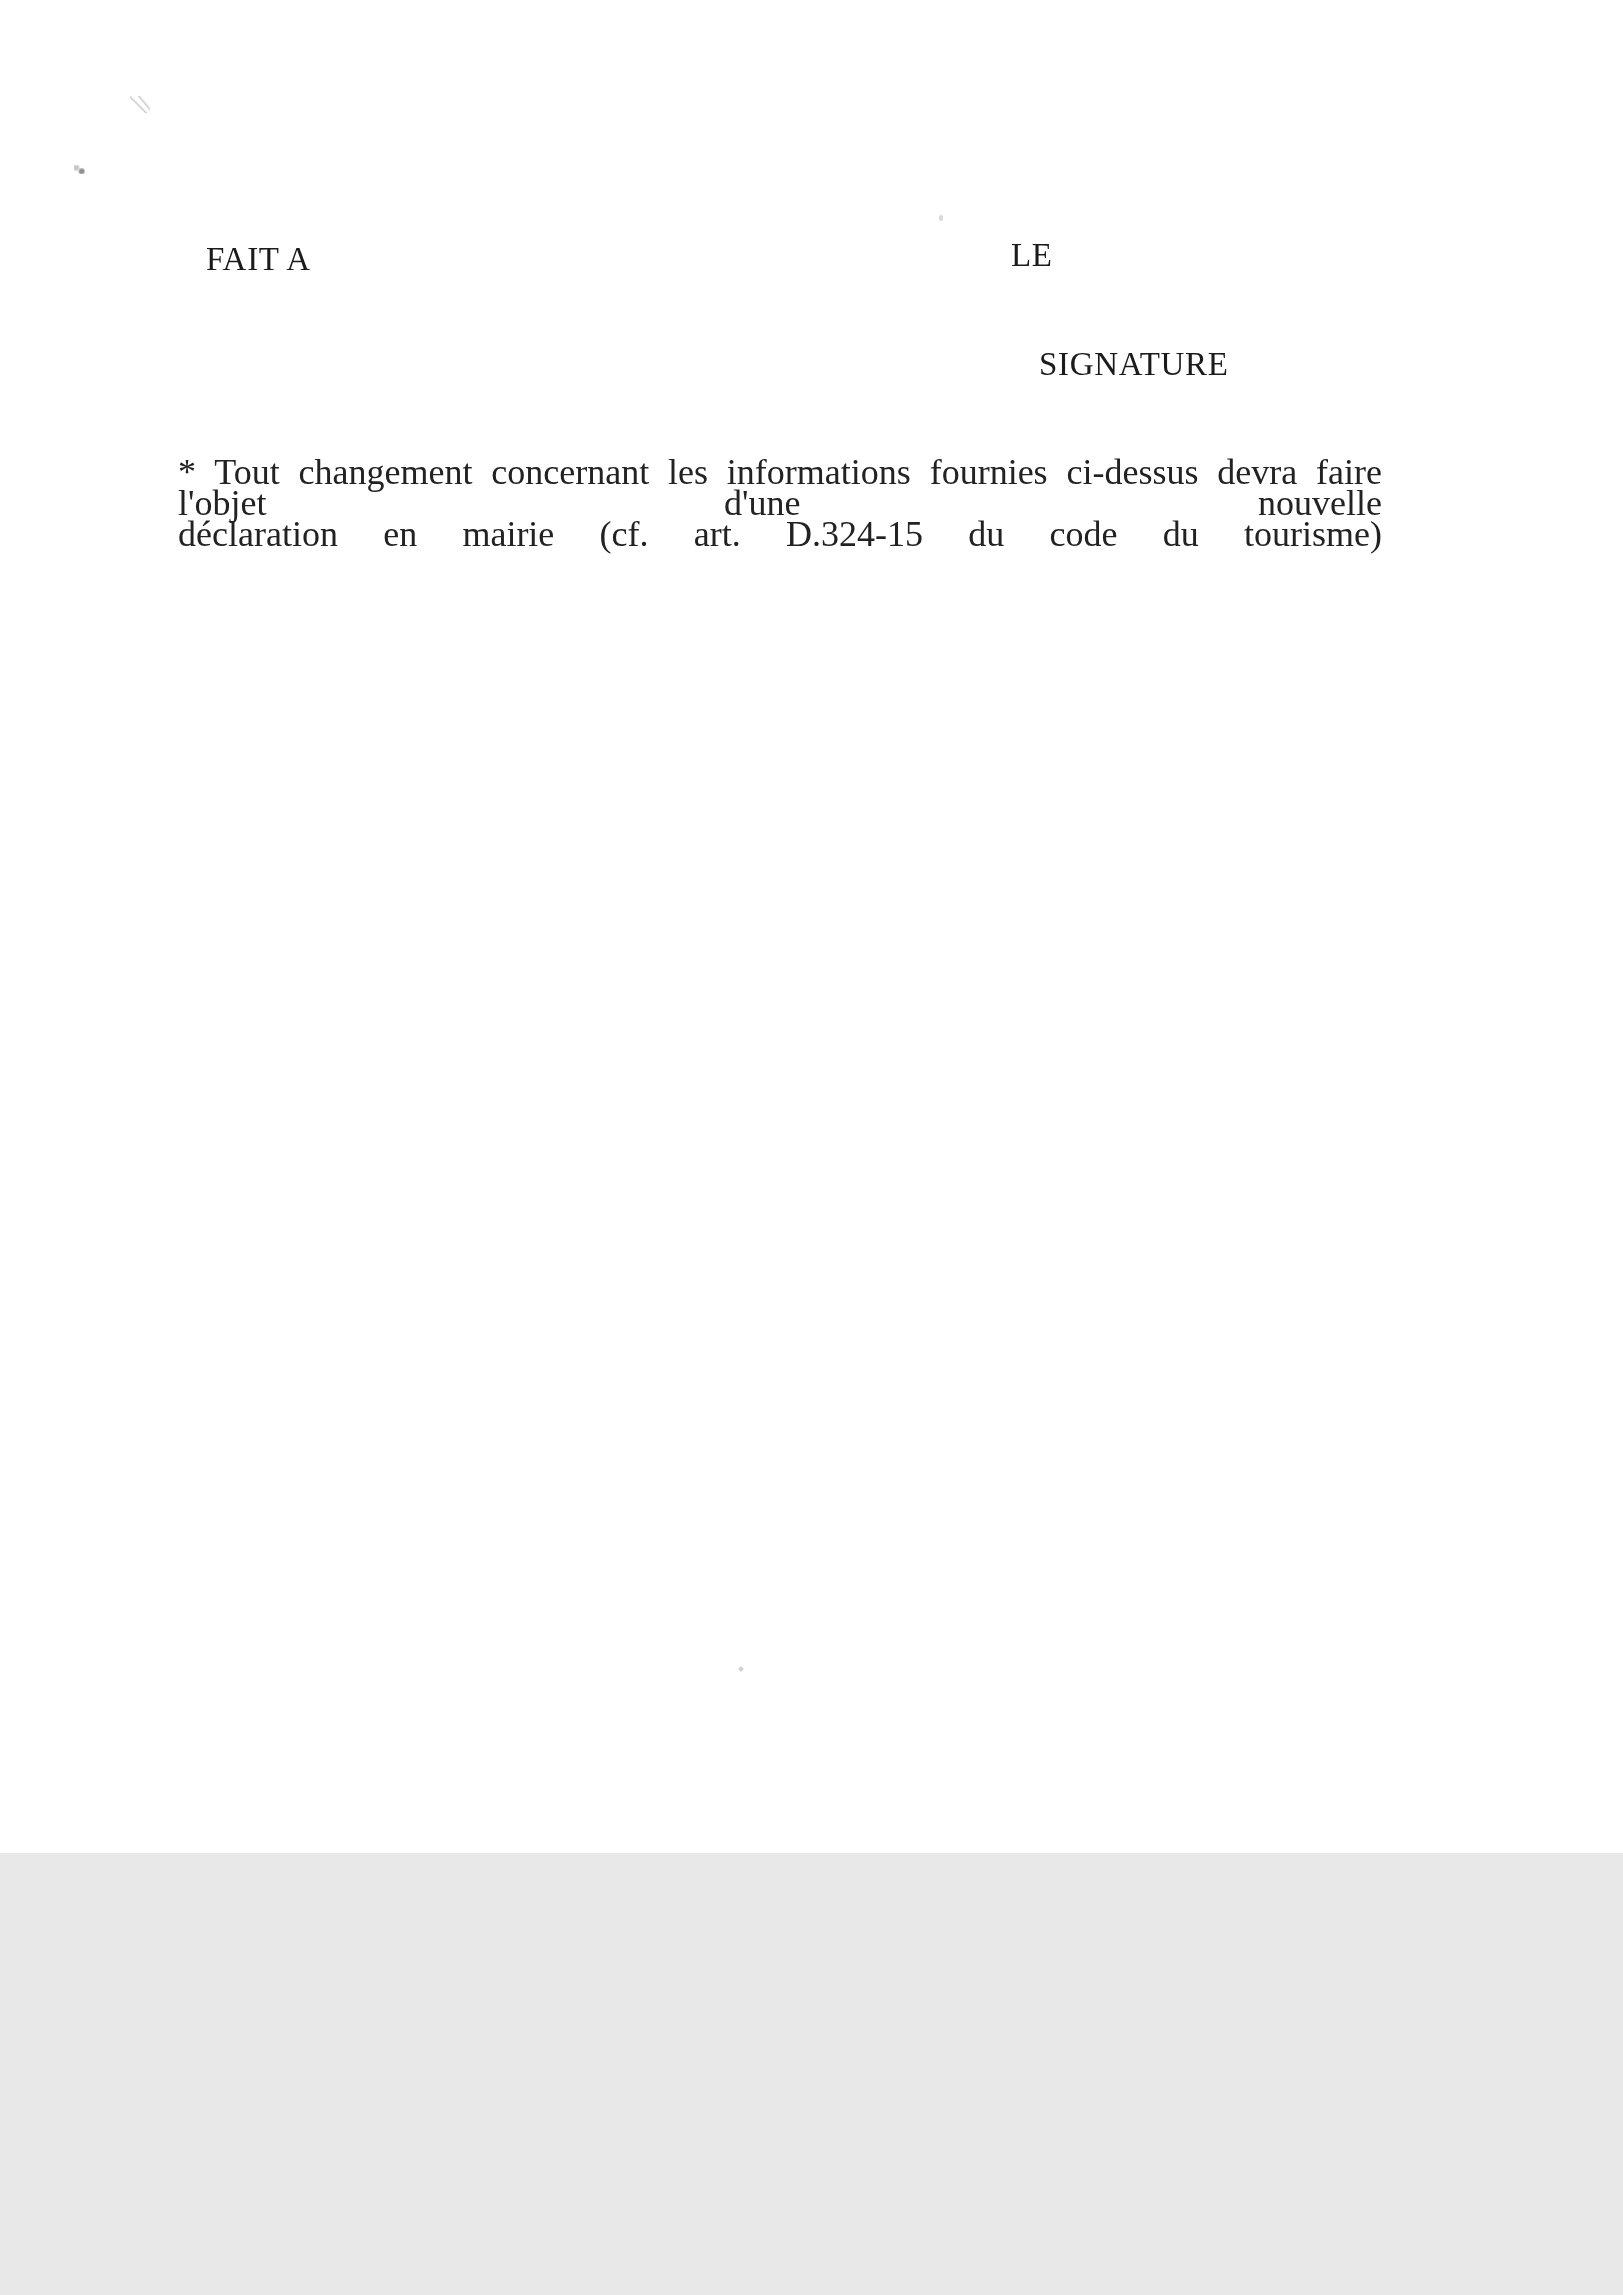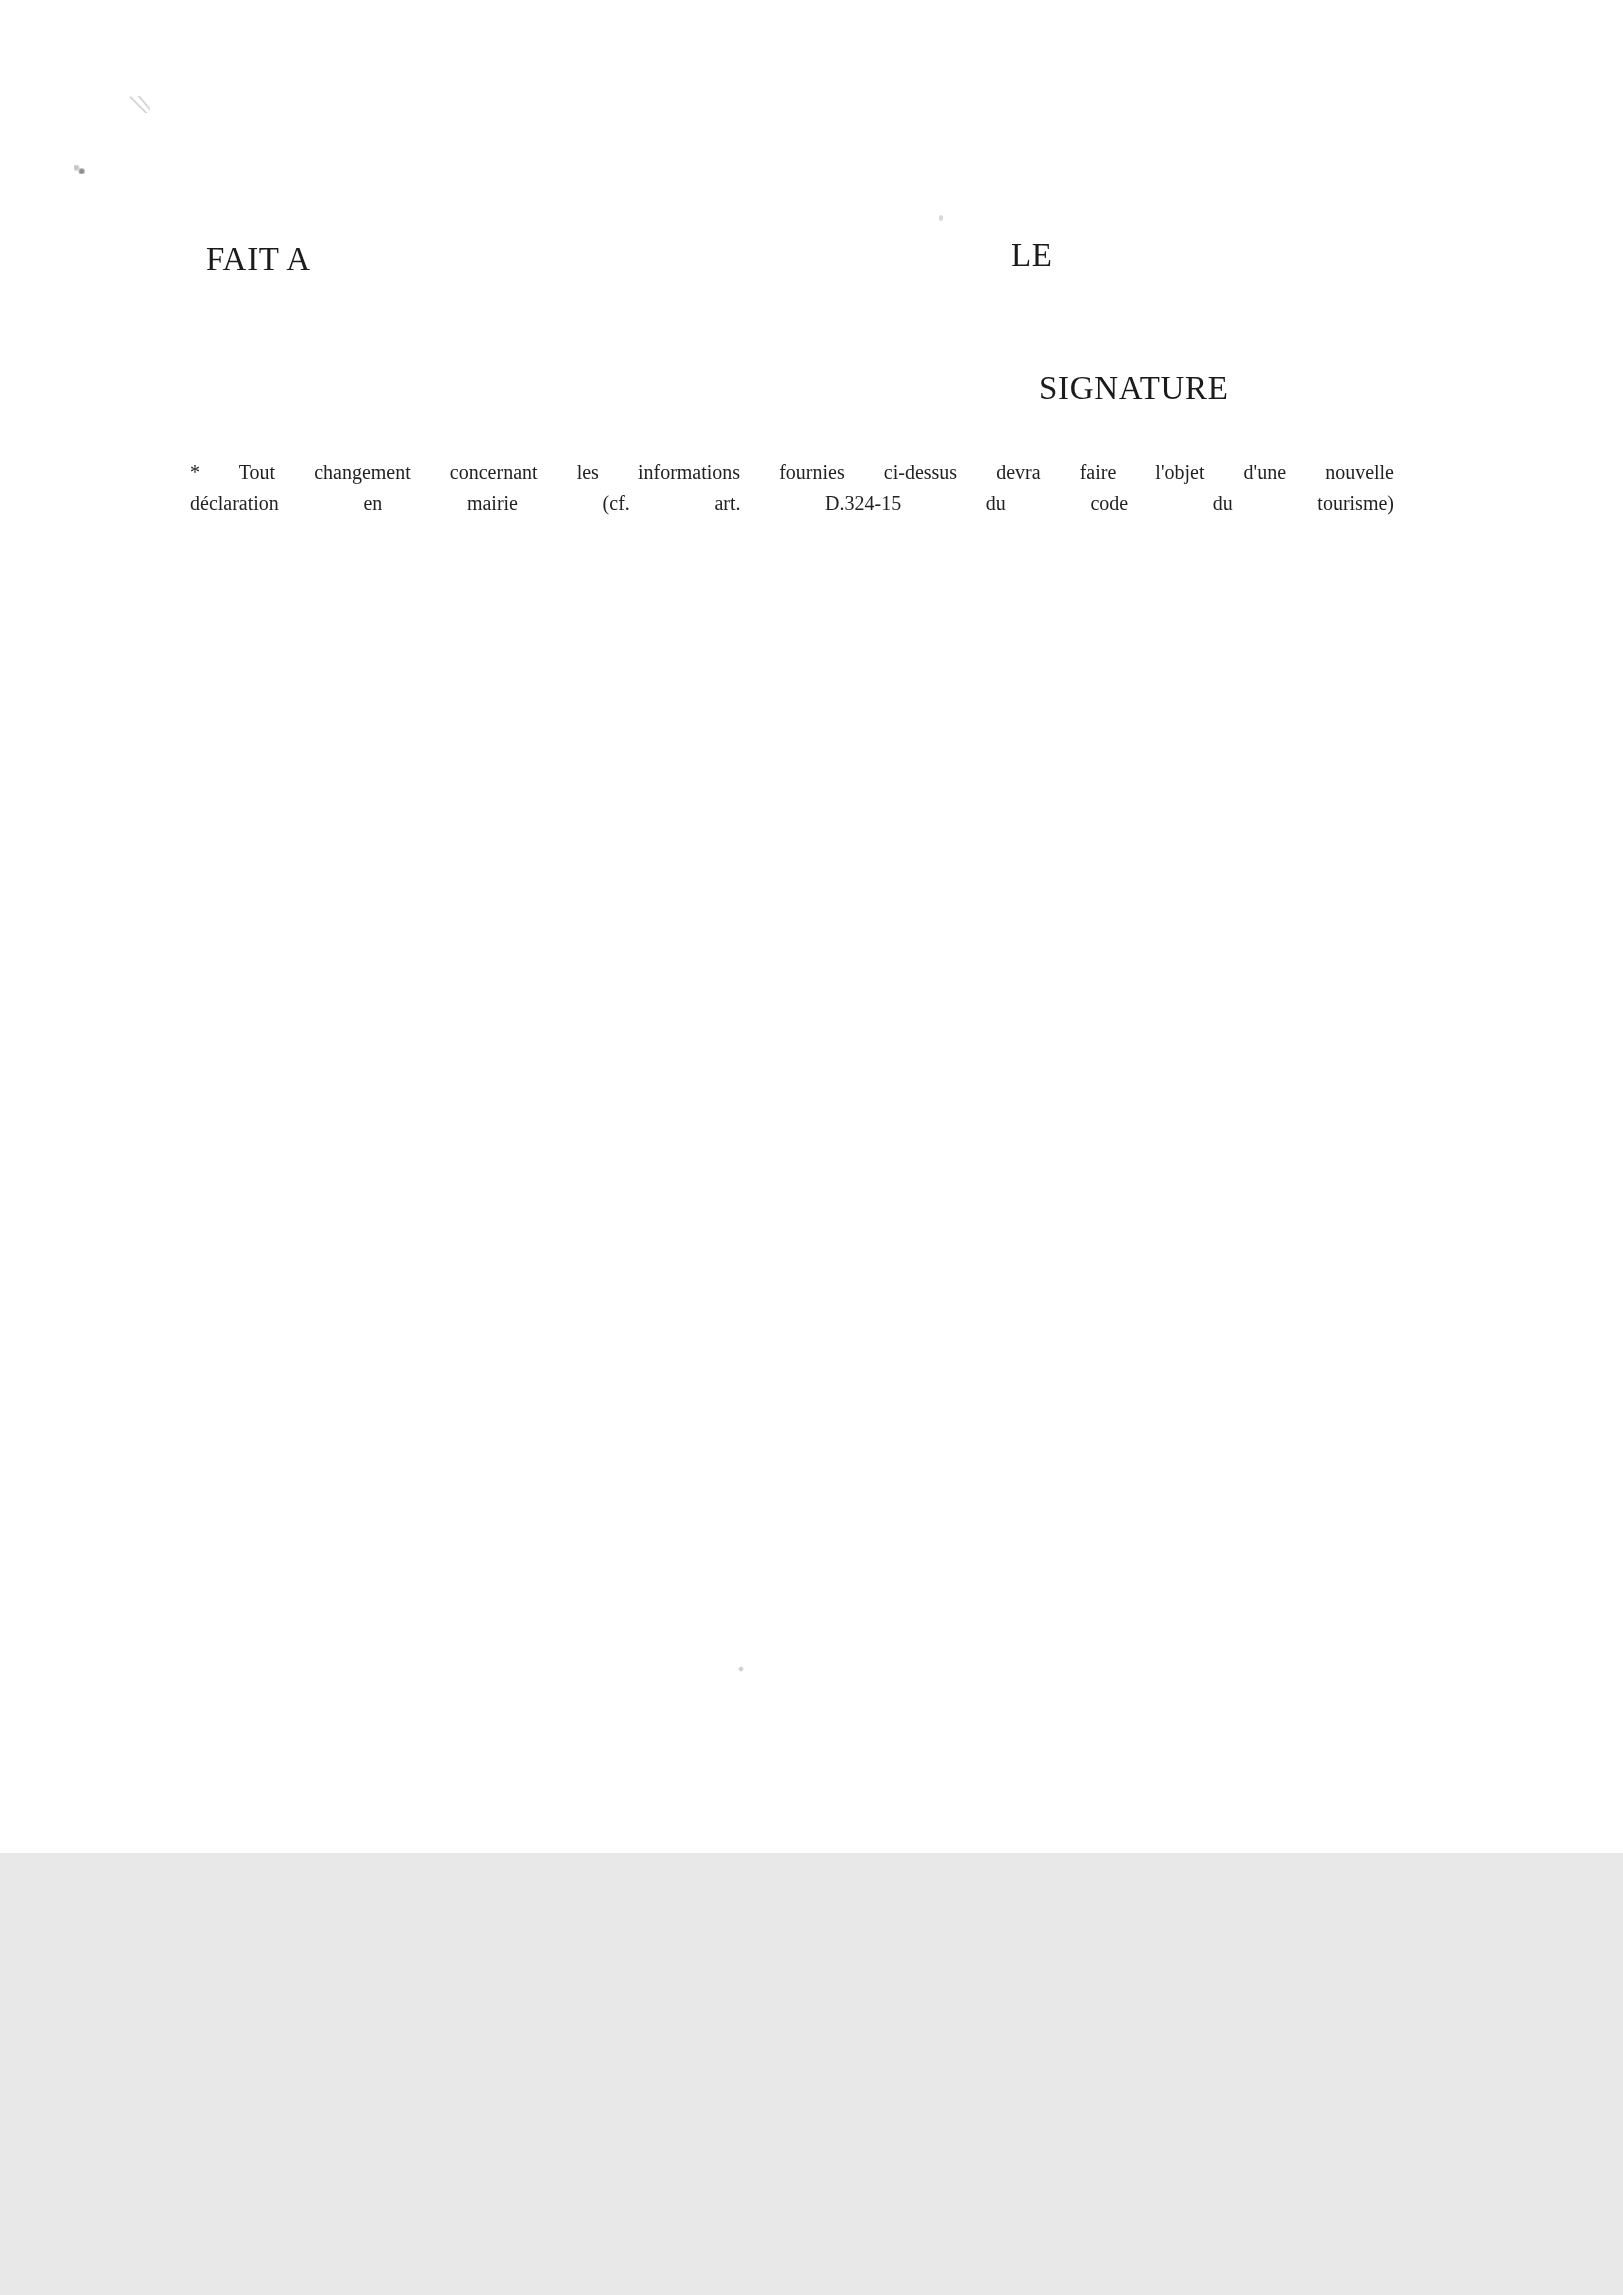--- a/index.html
+++ b/index.html
@@ -18,28 +18,28 @@
   }
   .heading {
     position: absolute;
     font-size: 33px;
     letter-spacing: 0.7px;
     white-space: nowrap;
     color: #1b1b1b;
   }
   .fait-a    { left: 206px;  top: 241px; }
   .le        { left: 1011px; top: 237px; text-align: center; }
-  .signature { left: 1039px; top: 346px; margin-top: 24px; }
+  .signature { left: 1039px; top: 346px; }
 
   .footnote {
     position: absolute;
-    left: 190px;
+    left: 178px;
     top: 457px;
     width: 1204px;
-    font-size: 20px;
+    font-size: 36px;
     line-height: 31px;
     color: #222222;
   }
   .footnote-line {
     text-align: justify;
     text-align-last: justify;
     -moz-text-align-last: justify;
   }
 
   

